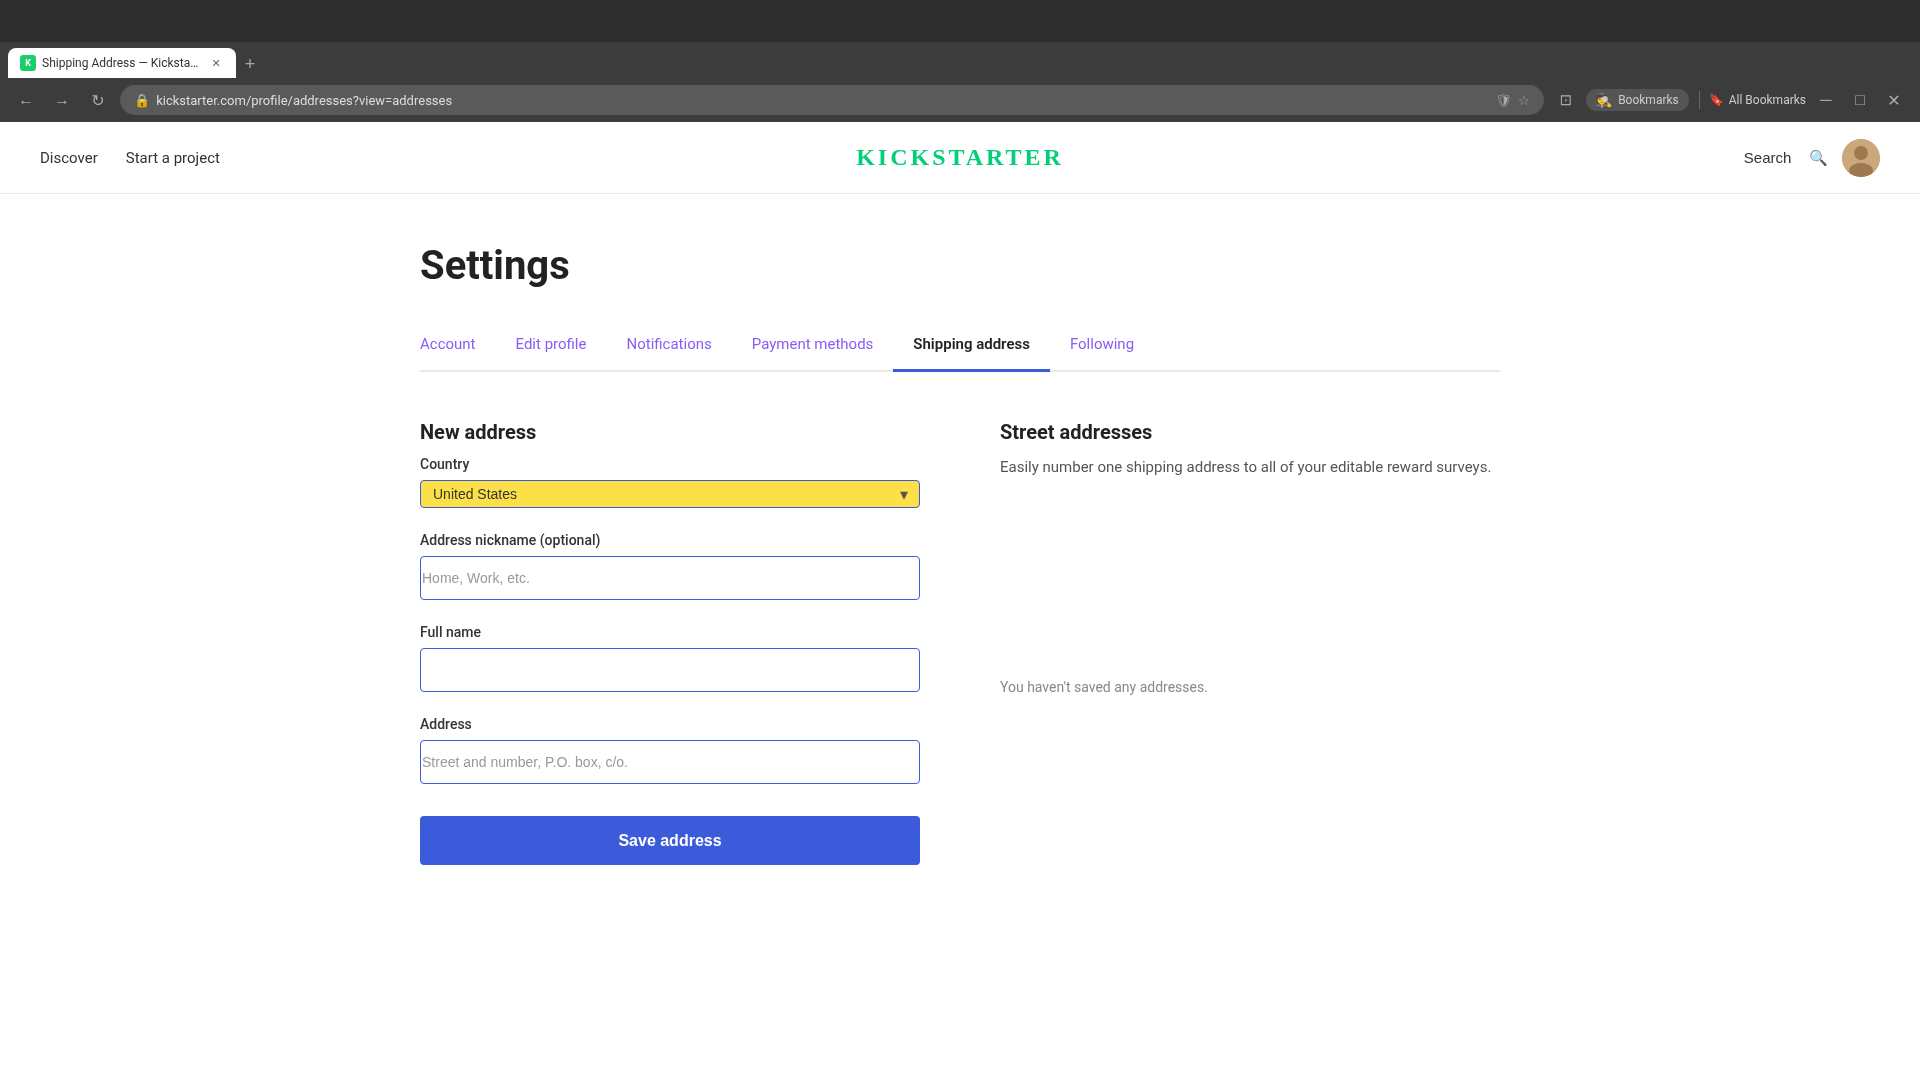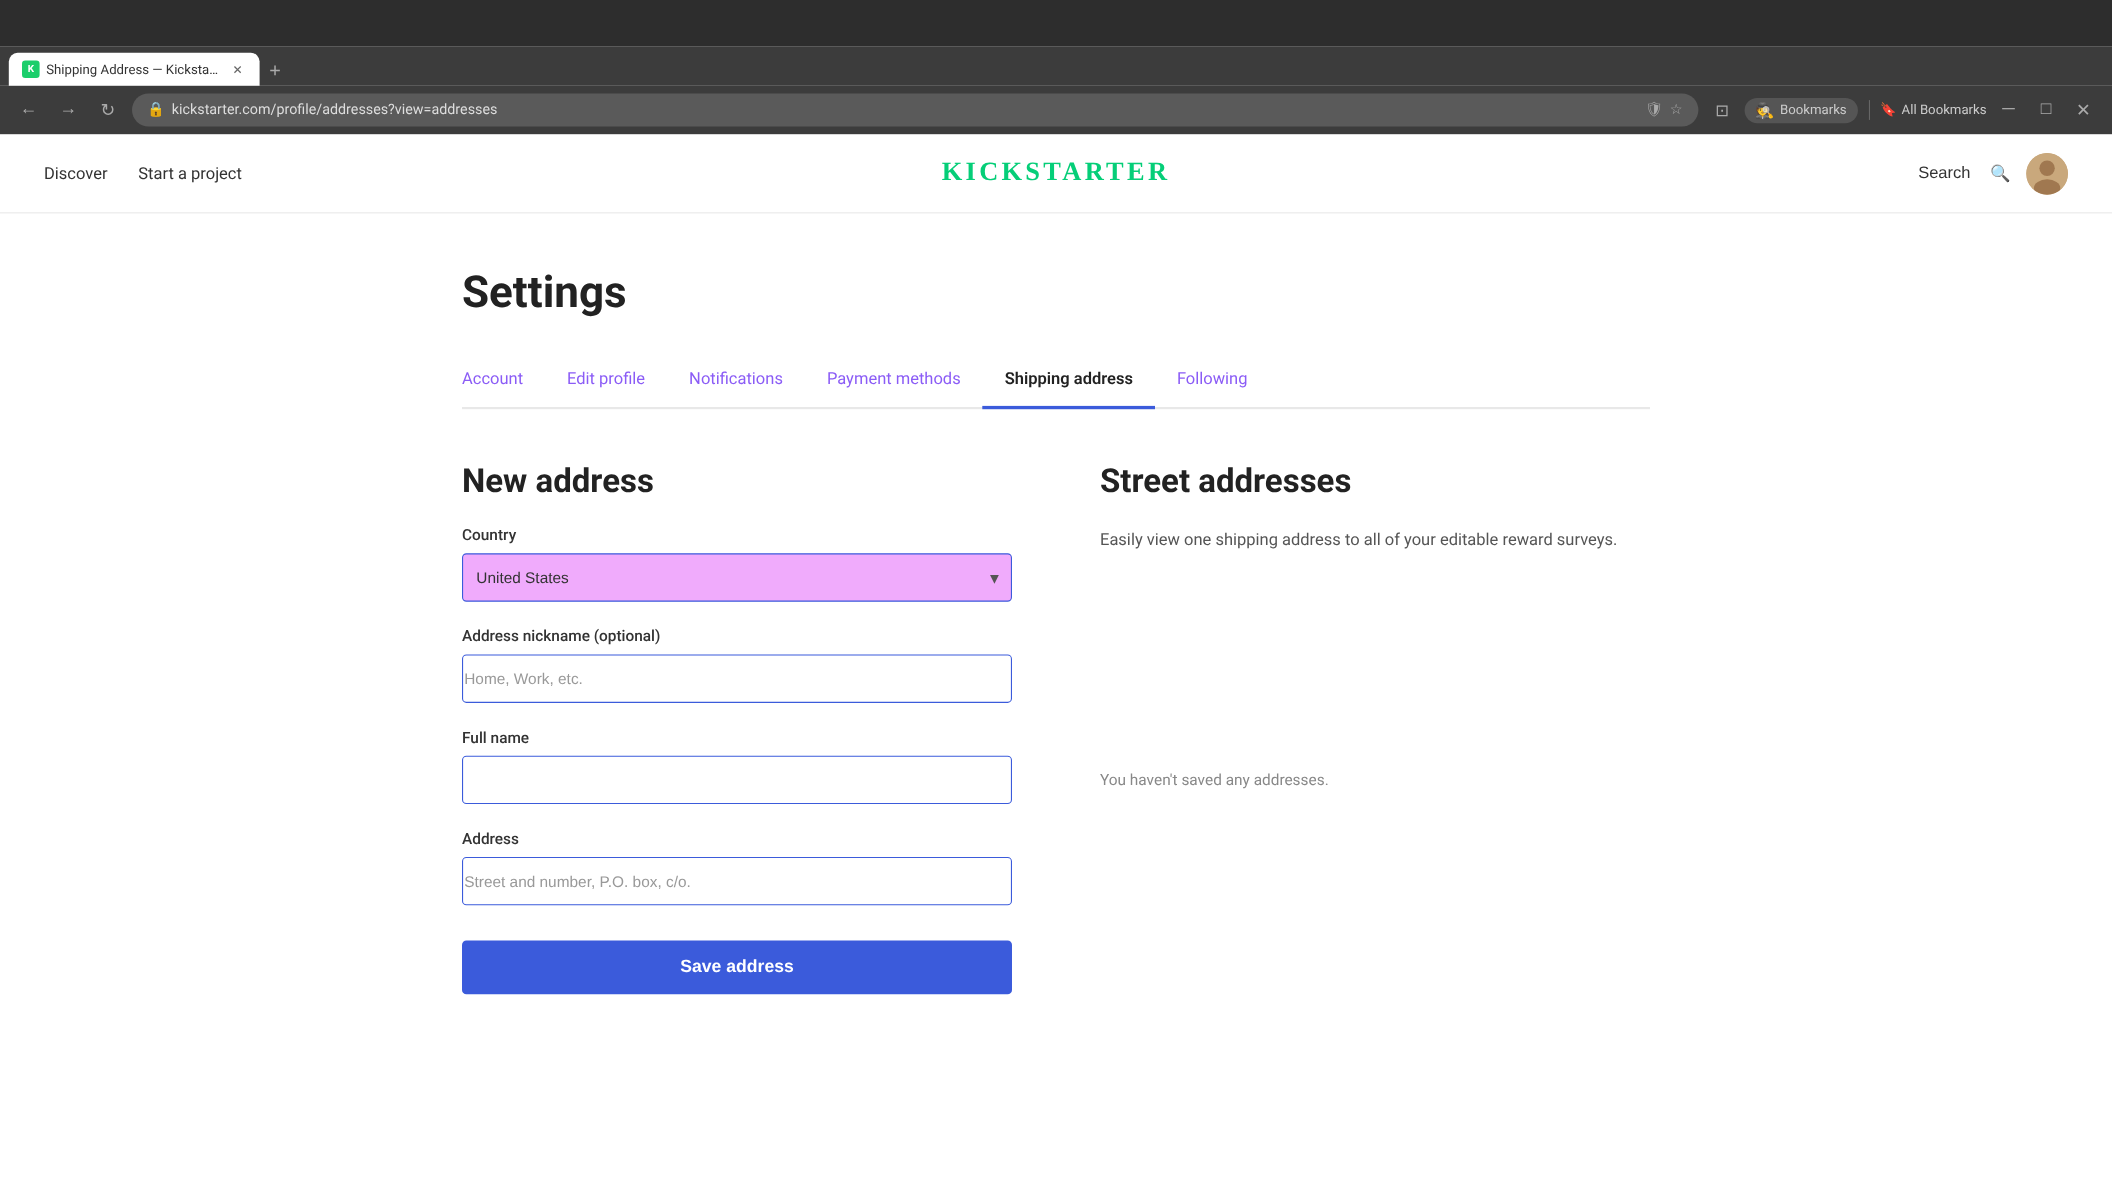--- a/index.html
+++ b/index.html
@@ -235,24 +235,24 @@
       gap: 80px;
     }
     .left-column {
       flex: 0 0 500px;
     }
     .right-column {
       flex: 1;
     }
 
     .section-title {
-      font-size: 30px;
+      font-size: 20px;
       font-weight: 700;
       color: #222;
-      margin-bottom: 24px;
+      margin-bottom: 12px;
     }
 
     .form-group {
       margin-bottom: 24px;
     }
     .form-label {
       display: block;
       font-size: 14px;
       color: #333;
       margin-bottom: 8px;
@@ -269,27 +269,27 @@
       outline: none;
     }
     .form-input::placeholder { color: #999; }
 
     .form-select-wrapper {
       position: relative;
       width: 100%;
     }
     .form-select {
       width: 100%;
-      height: 44px;
+      height: 28px;
       border: 1.5px solid #3b5bdb;
       border-radius: 4px;
       padding: 0 36px 0 12px;
       font-size: 14px;
       color: #333;
-      background: #f0abfc;
+      background: #fde047;
       appearance: none;
       cursor: pointer;
       outline: none;
     }
     .select-chevron {
       position: absolute;
       right: 12px;
       top: 50%;
       transform: translateY(-50%);
       pointer-events: none;
@@ -433,18 +433,18 @@
       <div class="form-group">
         <label class="form-label">Address</label>
         <input class="form-input" type="text" placeholder="Street and number, P.O. box, c/o." style="">
       </div>
 
       <button class="submit-btn">Save address</button>
     </div>
 
     <div class="right-column">
       <h2 class="section-title">Street addresses</h2>
-      <p class="saved-addresses-text">Easily view one shipping address to all of your editable reward surveys.</p>
+      <p class="saved-addresses-text">Easily number one shipping address to all of your editable reward surveys.</p>
       <p class="no-addresses-text">You haven't saved any addresses.</p>
     </div>
 
   </div>
 </div>
 
 </body></html>

